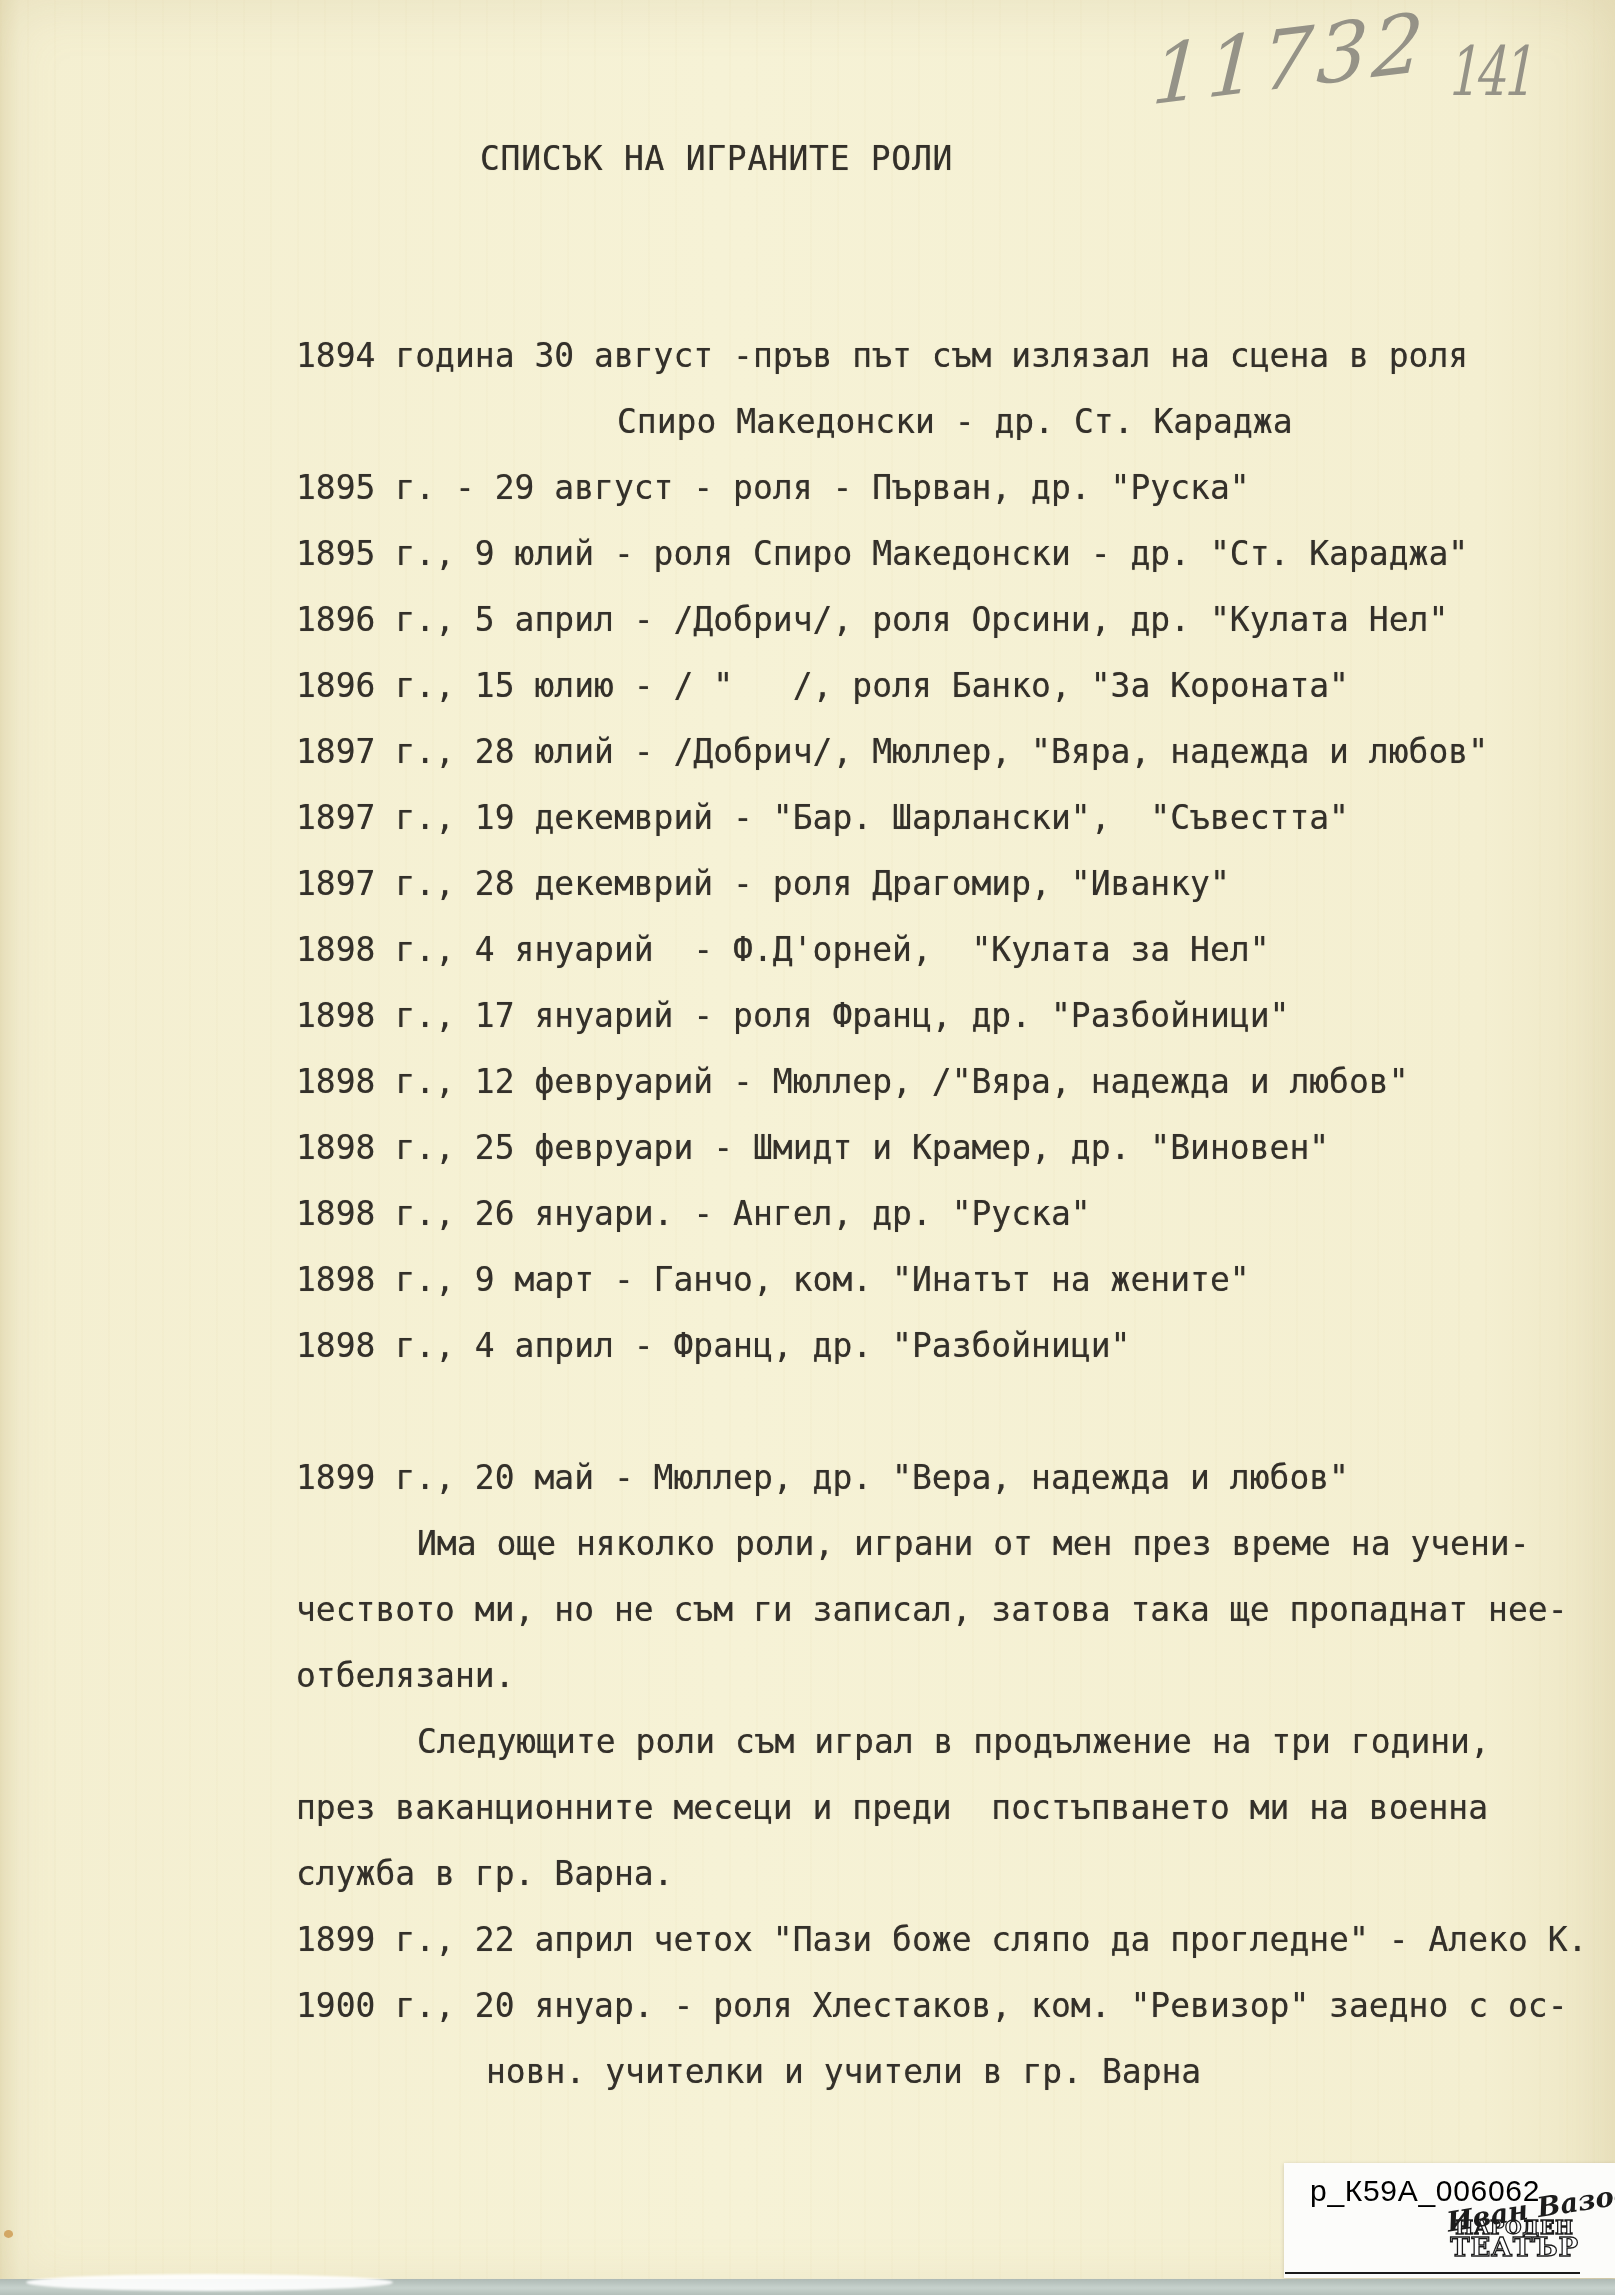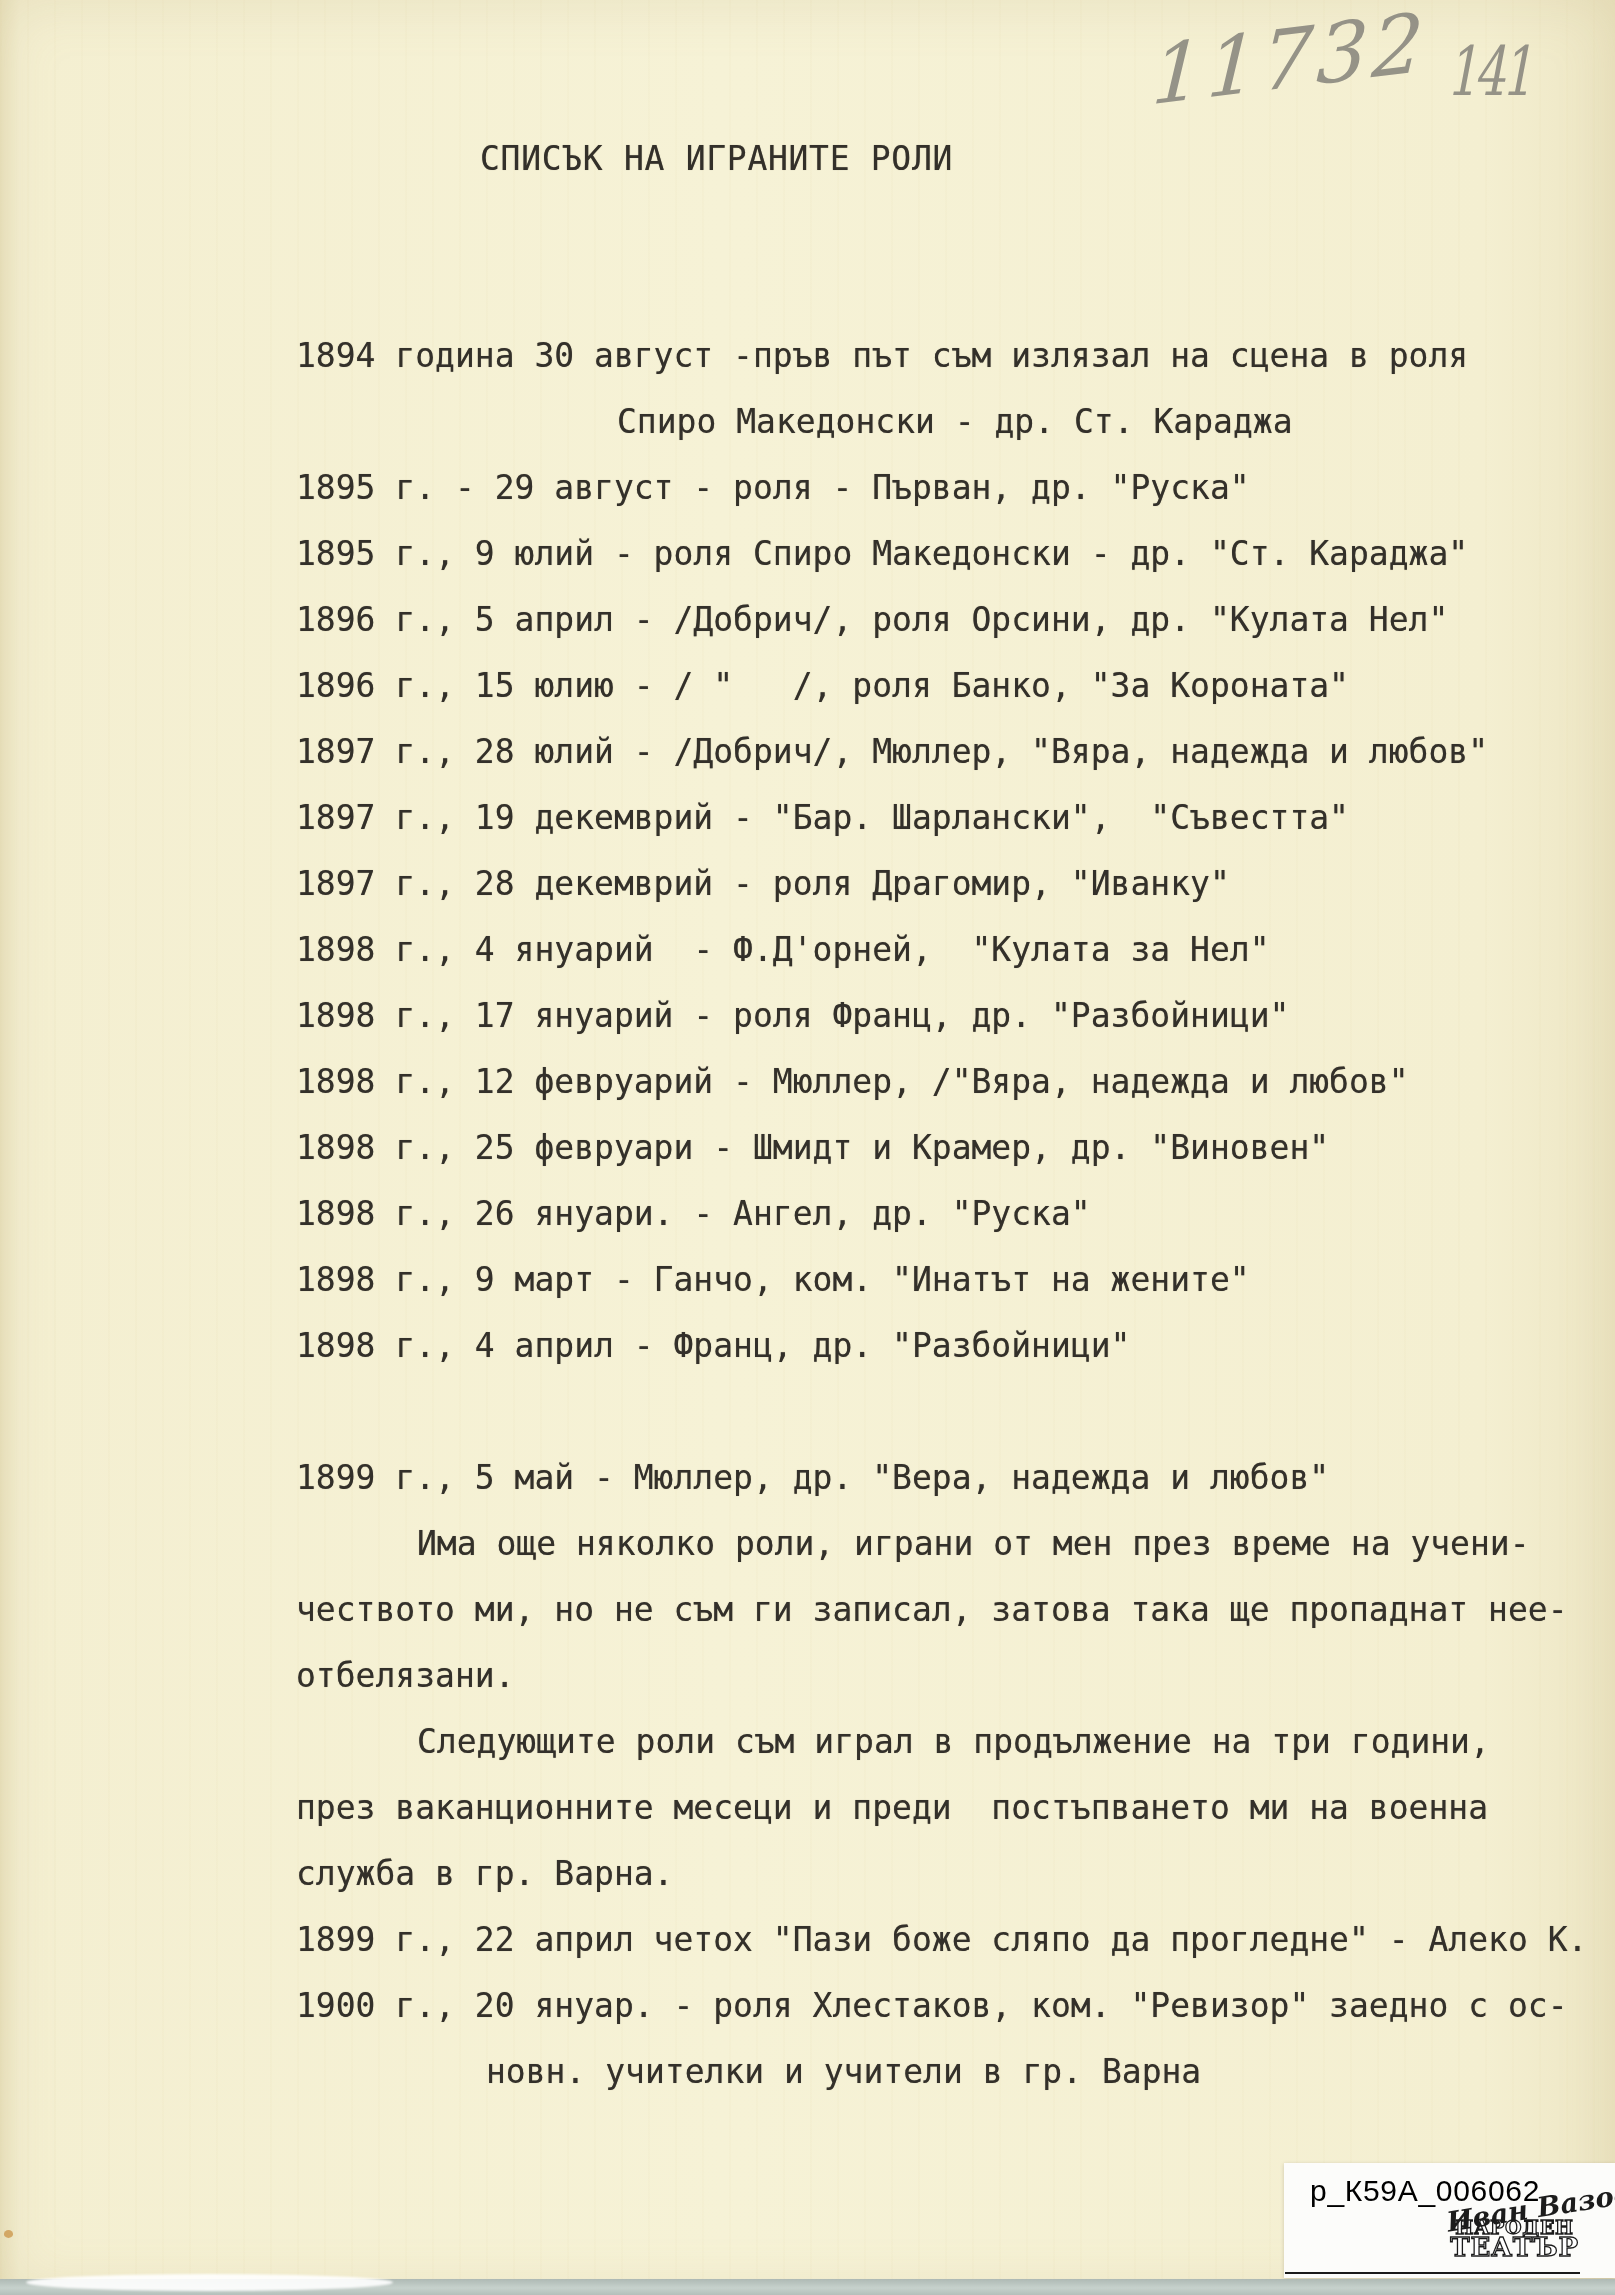--- a/index.html
+++ b/index.html
@@ -156,21 +156,21 @@
     <div class="ln typed" style="--i:6">1897 г., 28 юлий - /Добрич/, Мюллер, "Вяра, надежда и любов"</div>
     <div class="ln typed" style="--i:7">1897 г., 19 декемврий - "Бар. Шарлански",  "Съвестта"</div>
     <div class="ln typed" style="--i:8">1897 г., 28 декемврий - роля Драгомир, "Иванку"</div>
     <div class="ln typed" style="--i:9">1898 г., 4 януарий  - Ф.Д'орней,  "Кулата за Нел"</div>
     <div class="ln typed" style="--i:10">1898 г., 17 януарий - роля Франц, др. "Разбойници"</div>
     <div class="ln typed" style="--i:11">1898 г., 12 февруарий - Мюллер, /"Вяра, надежда и любов"</div>
     <div class="ln typed" style="--i:12">1898 г., 25 февруари - Шмидт и Крамер, др. "Виновен"</div>
     <div class="ln typed" style="--i:13">1898 г., 26 януари. - Ангел, др. "Руска"</div>
     <div class="ln typed" style="--i:14">1898 г., 9 март - Ганчо, ком. "Инатът на жените"</div>
     <div class="ln typed" style="--i:15">1898 г., 4 април - Франц, др. "Разбойници"</div>
-    <div class="ln typed" style="--i:17">1899 г., 5 май - Мюллер, др. "Вера, надежда и любов"</div>
+    <div class="ln typed" style="--i:17">1899 г., 20 май - Мюллер, др. "Вера, надежда и любов"</div>
     <div class="ln typed ind-par" style="--i:18">Има още няколко роли, играни от мен през време на учени-</div>
     <div class="ln typed" style="--i:19">чеството ми, но не съм ги записал, затова така ще пропаднат нее-</div>
     <div class="ln typed" style="--i:20">отбелязани.</div>
     <div class="ln typed ind-par" style="--i:21">Следующите роли съм играл в продължение на три години,</div>
     <div class="ln typed" style="--i:22">през ваканционните месеци и преди  постъпването ми на военна</div>
     <div class="ln typed" style="--i:23">служба в гр. Варна.</div>
     <div class="ln typed" style="--i:24">1899 г., 22 април четох "Пази боже сляпо да прогледне" - Алеко К.</div>
     <div class="ln typed" style="--i:25">1900 г., 20 януар. - роля Хлестаков, ком. "Ревизор" заедно с ос-</div>
     <div class="ln typed ind-cont" style="--i:26">новн. учителки и учители в гр. Варна</div>
   </div>

